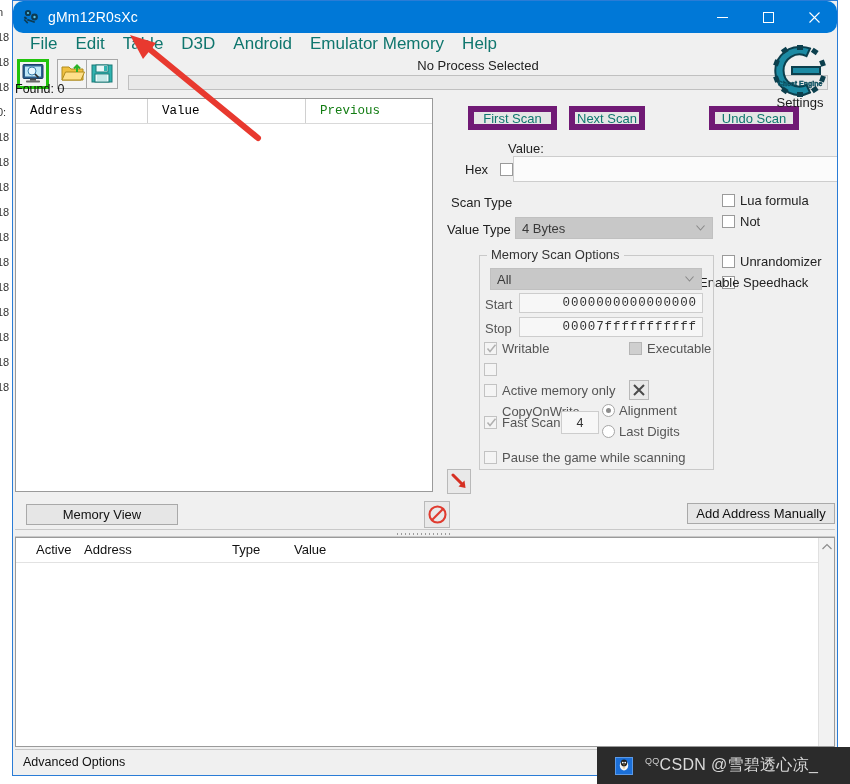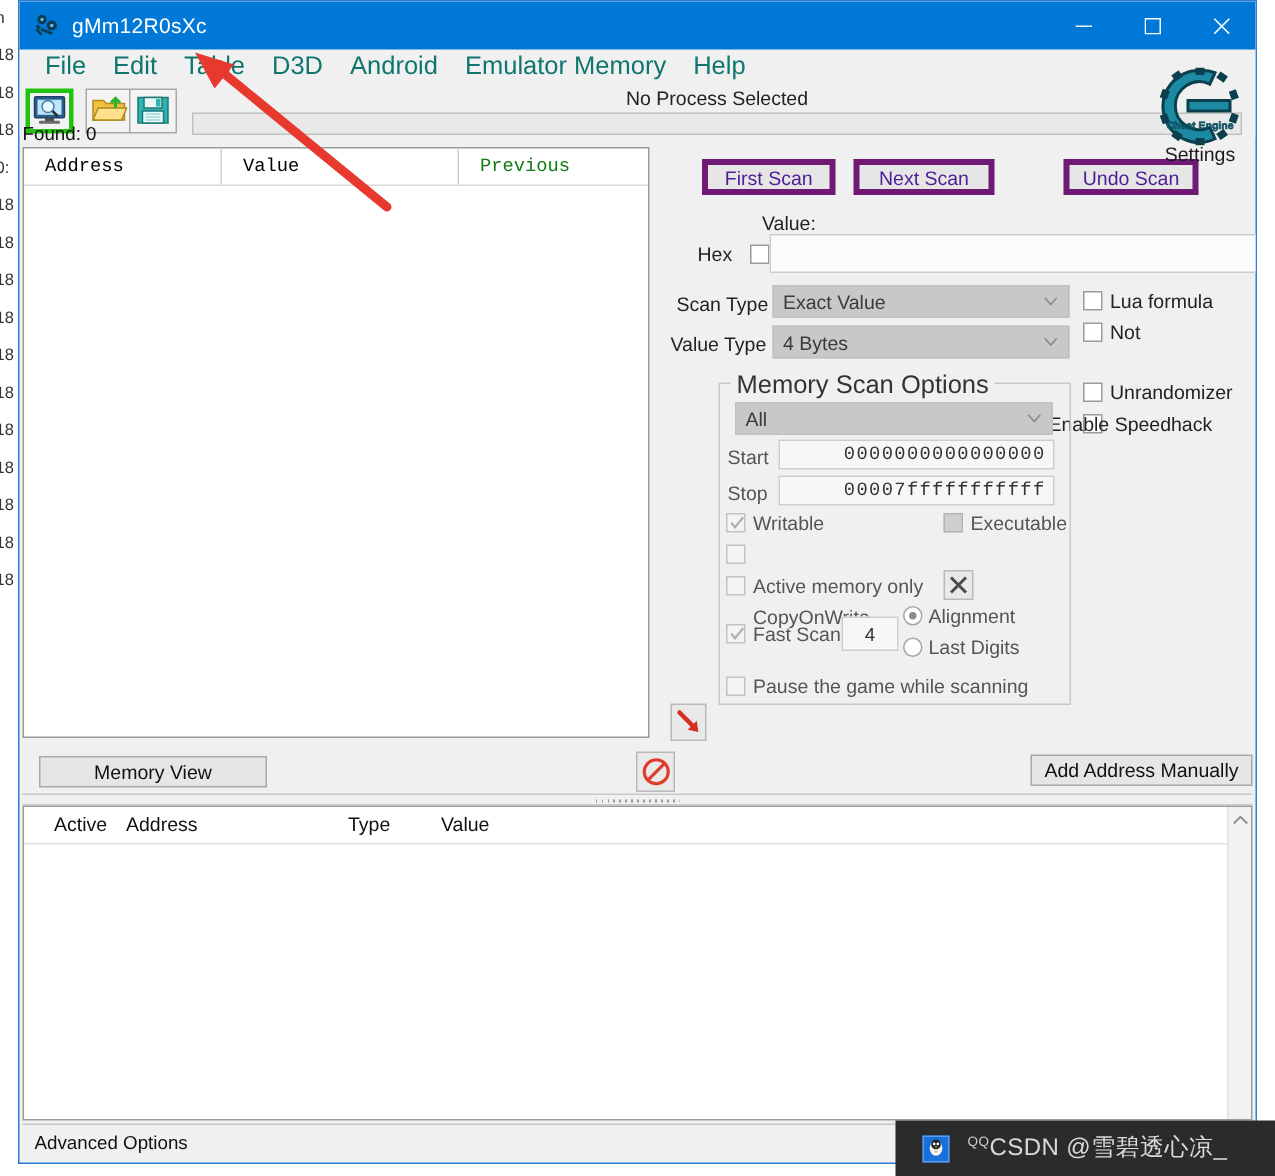--- a/index.html
+++ b/index.html
@@ -28,21 +28,21 @@
   
   .win{
     position:absolute;left:12px;top:0;width:826px;height:776px;
     background:#f0f0f0;
     border:1px solid #2a7cd6;
     box-sizing:border-box;
     overflow:hidden;
   }
   .titlebar{
     height:32px;background:#0078d7;color:#ffffff;
-    display:flex;align-items:center;position:relative;
+    display:flex;align-items:center;position:relative;border-radius:10px;
   }
   .title-icon{
     width:18px;height:18px;margin-left:9px;margin-right:8px;position:relative;flex:none;
   }
   .title-text{font-size:14px;letter-spacing:.2px;}
   .winbtns{position:absolute;right:0;top:0;height:32px;display:flex;}
   .winbtn{width:46px;height:32px;display:flex;align-items:center;justify-content:center;color:#fff;}
 
   
   .menubar{
@@ -81,22 +81,22 @@
     font-family:"Liberation Mono","DejaVu Sans Mono",monospace;font-size:12.5px;
     border-bottom:1px solid #d9d9d9;
   }
   .res-col{padding-left:14px;box-sizing:border-box;height:24px;line-height:24px;}
   .res-col.c0{width:132px;border-right:1px solid #d0d0d0;color:#000;}
   .res-col.c1{width:158px;border-right:1px solid #d0d0d0;color:#000;}
   .res-col.c2{width:126px;color:#127c12;}
 
   
   .scanbtn{
-    position:absolute;height:24px;border:4px solid #701a75;background:#e6e6e6;
-    color:#4c1d95;font-size:13px;display:flex;align-items:center;justify-content:center;
+    position:absolute;height:24px;border:6px solid #701a75;background:#e6e6e6;
+    color:#0f766e;font-size:13px;display:flex;align-items:center;justify-content:center;
     box-sizing:border-box;
   }
   .lbl{position:absolute;font-size:13px;color:#222;}
   .lbl.dim{color:#555;}
   .tinput{
     position:absolute;background:#fbfbfb;border:1px solid #cdcdcd;
     box-sizing:border-box;font-size:12.5px;color:#333;
     display:flex;align-items:center;
   }
   .tinput.ro{background:#f7f7f7;}
@@ -120,21 +120,21 @@
   .rb{
     position:absolute;width:13px;height:13px;border:1px solid #a6a6a6;border-radius:50%;
     background:#fff;box-sizing:border-box;
   }
   .rb .dot{position:absolute;left:3px;top:3px;width:5px;height:5px;border-radius:50%;background:#8d8d8d;}
 
   .groupbox{
     position:absolute;border:1px solid #c9c9c9;box-sizing:border-box;background:transparent;
   }
   .group-title{
-    position:absolute;background:#f0f0f0;padding:0 4px;font-size:17px;color:#333;
+    position:absolute;background:#f0f0f0;padding:0 4px;font-size:13px;color:#333;
   }
 
   .settings-wrap{position:absolute;right:4px;top:44px;width:66px;text-align:center;}
   .settings-lbl{font-size:13px;color:#1b1b1b;margin-top:-2px;}
 
   
   .iconbtn{
     position:absolute;border:1px solid #b9b9b9;background:#e9e9e9;
     box-sizing:border-box;display:flex;align-items:center;justify-content:center;
   }
@@ -293,21 +293,21 @@
 
     <div class="results">
       <div class="res-head" id="res-head">
           <div class="res-col c0">Address</div>
           <div class="res-col c1">Value</div>
           <div class="res-col c2">Previous</div>
         </div>
     </div>
 
     <div class="scanbtn" style="left:455px;top:105px;width:89px;">First Scan</div>
-    <div class="scanbtn" style="left:556px;top:105px;width:94px;">Next Scan</div>
+    <div class="scanbtn" style="left:556px;top:105px;width:76px;">Next Scan</div>
     <div class="scanbtn" style="left:696px;top:105px;width:90px;">Undo Scan</div>
 
     <div class="settings-wrap">
       <svg width="54" height="52" viewBox="0 0 54 52" style="display:block;margin:0 auto;">
         <g>
           <path d="M27 2 a24 24 0 1 0 10 45.5 l-3.5 -7.6 a16 16 0 1 1 0 -28.8 L37 3.5 A24 24 0 0 0 27 2z" fill="#1c8aa3" stroke="#0c3f4d" stroke-width="2"></path>
           <rect x="19" y="22" width="28" height="7" fill="#1c8aa3" stroke="#0c3f4d" stroke-width="2"></rect>
           <g fill="#0c3f4d">
             <rect x="24" y="0" width="6" height="5"></rect>
               <rect x="39" y="4" width="6" height="5" transform="rotate(35 42 6)"></rect>
@@ -325,26 +325,20 @@
       </svg>
       <div class="settings-lbl">Settings</div>
     </div>
 
     <div class="lbl" style="left:495px;top:140px;">Value:</div>
     <div class="lbl" style="left:452px;top:161px;">Hex</div>
     <div class="cb" style="left:487px;top:162px;"></div>
     <div class="tinput" style="left:500px;top:155px;width:336px;height:26px;padding-left:6px;"></div>
 
     <div class="lbl" style="left:438px;top:194px;">Scan Type</div>
-    <div class="combo" style="left:502px;top:189px;width:198px;">
-      <span>Exact Value</span>
-      <svg class="arrow" viewBox="0 0 9 6">
-          <path d="M0.5 0.5 L4.5 5 L8.5 0.5" fill="none" stroke="#8a8a8a" stroke-width="1.1"></path>
-        </svg>
-    </div>
 
     <div class="lbl" style="left:434px;top:221px;">Value Type</div>
     <div class="combo" style="left:502px;top:216px;width:198px;">
       <span>4 Bytes</span>
       <svg class="arrow" viewBox="0 0 9 6">
           <path d="M0.5 0.5 L4.5 5 L8.5 0.5" fill="none" stroke="#8a8a8a" stroke-width="1.1"></path>
         </svg>
     </div>
 
     <div class="cb" style="left:709px;top:193px;"></div>

